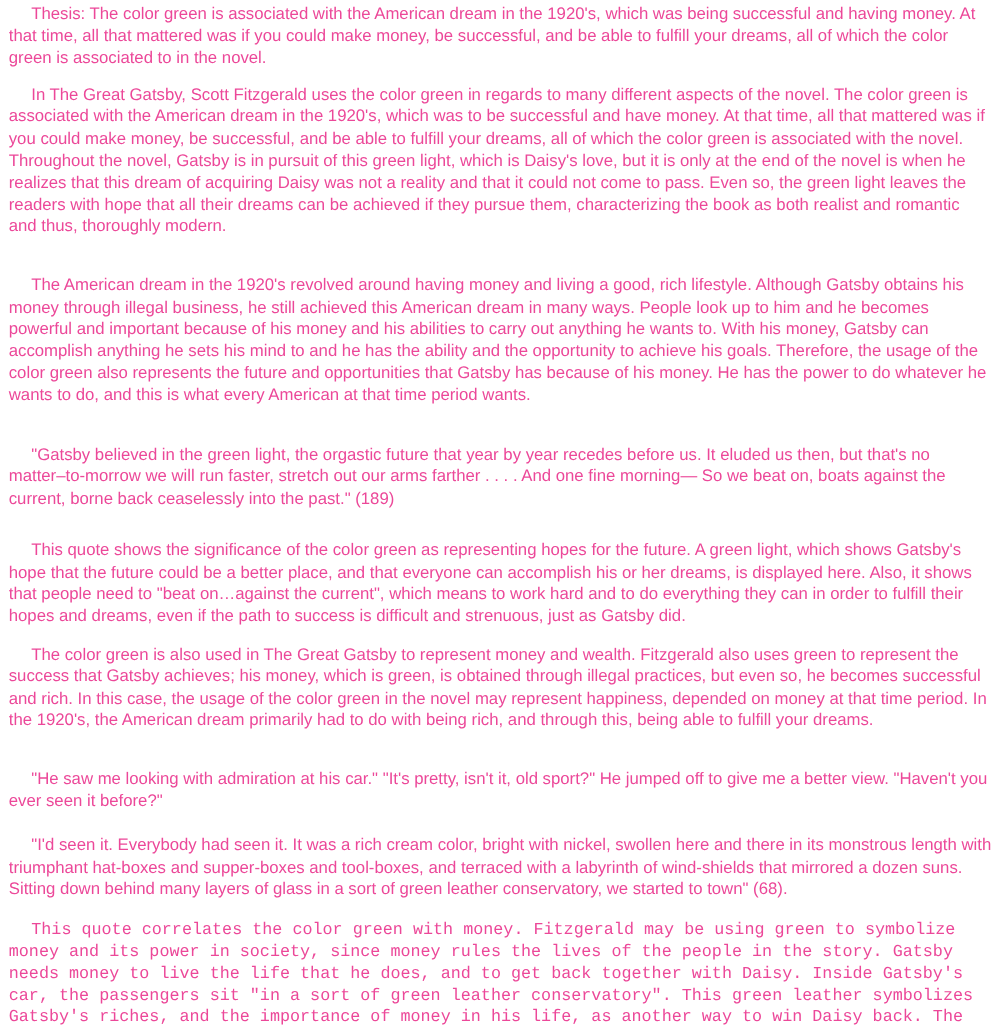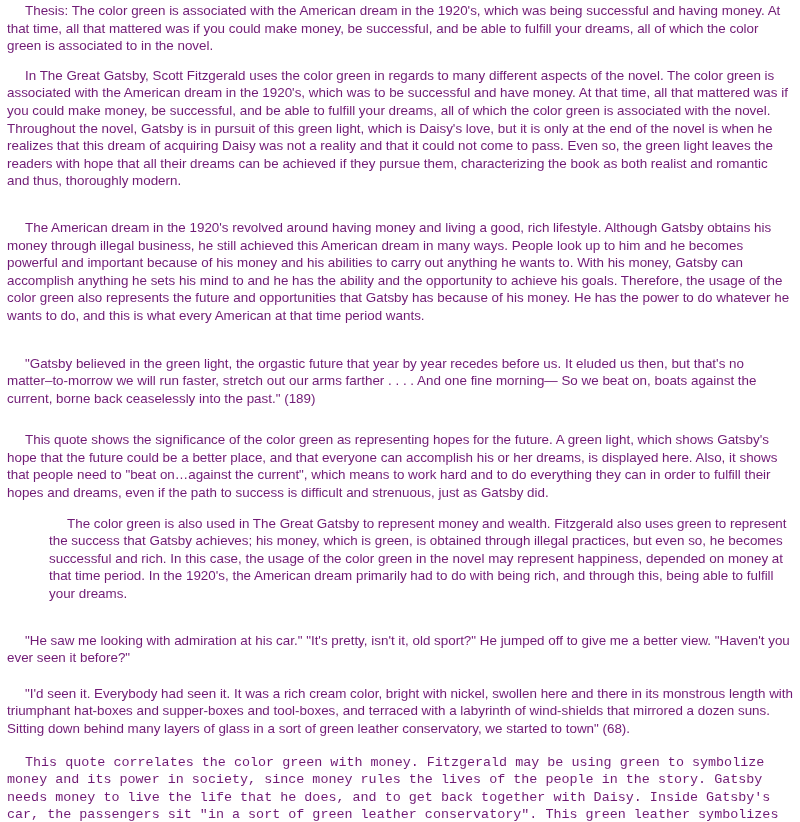--- a/index.html
+++ b/index.html
@@ -2,30 +2,30 @@
 <html><head>
 <meta charset="utf-8">
 <style>
   html, body { margin: 0; padding: 0; background: #ffffff; }
   .page {
     width: 800px;
     height: 822px;
     box-sizing: border-box;
     padding: 2px 7px 0 7px;
     background: #ffffff;
-    color: #701a75;
+    color: #ec4899;
     font-family: "Liberation Sans", "DejaVu Sans", sans-serif;
     font-size: 13.4px;
     line-height: 17.6px;
     overflow: hidden;
     text-align: left;
   }
   .para { margin: 0; text-indent: 18px; }
   .mt12 { margin-top: 12px; }
-  .mt13 { margin-top: 13px; margin-left: 42px; }
+  .mt13 { margin-top: 13px; }
   .mt16 { margin-top: 16px; font-family: Liberation Mono, monospace; }
   .mt18 { margin-top: 18px; }
   .mt19 { margin-top: 24px; }
   .mt29 { margin-top: 29px; }
   .mt30 { margin-top: 30px; }
   .mt31 { margin-top: 29px; }
 </style>
 </head>
 <body>
 

